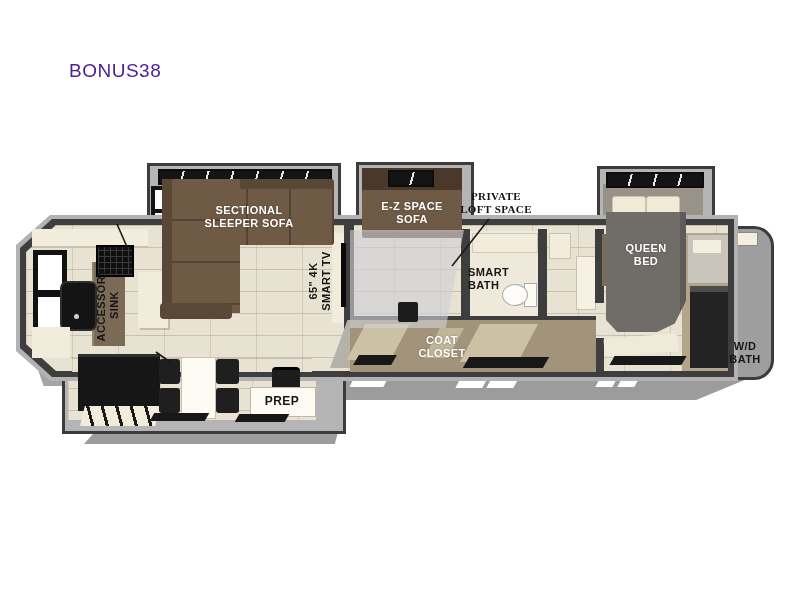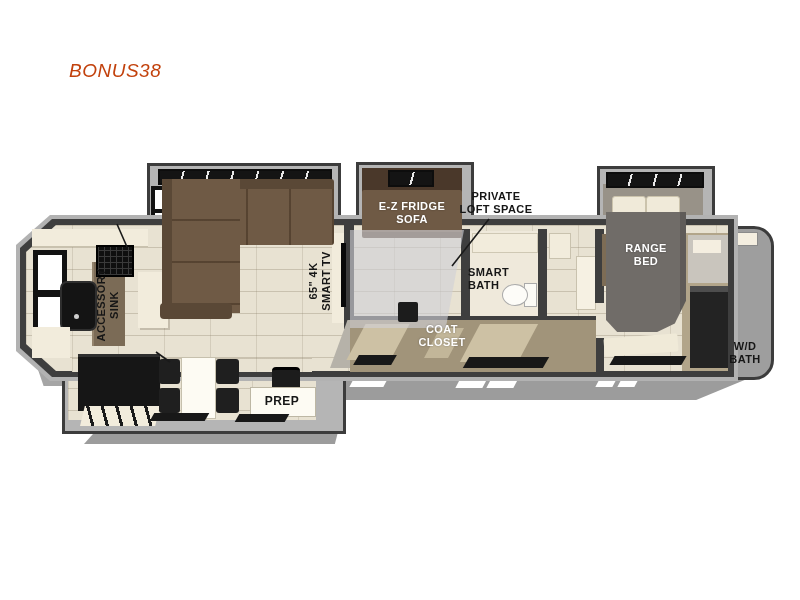--- a/index.html
+++ b/index.html
@@ -18,21 +18,21 @@
      border:2px solid #0d0d0d;}
   .mat{background:#181818;transform:skewX(-30deg);}
   .step{background:#ffffff;transform:skewX(-28deg);height:10px;}
   .cream{background:#f2ecdc;}
 </style>
 </head>
 <body>
 
 <div id="stage">
 
-  <div class="abs" style="left:69px;top:60px;font-size:19px;font-weight:500;color:#c2410c;letter-spacing:.5px;font-style:italic;">BONUS38</div>
+  <div class="abs" style="left:69px;top:60px;font-size:19px;font-weight:500;color:#4c1d95;letter-spacing:.5px;">BONUS38</div>
 
   <div class="abs" style="left:340px;top:372px;width:424px;height:28px;background:#9c9c9c;clip-path:polygon(0 0,100% 0,84% 100%,0 100%);z-index:1;"></div>
   <div class="abs" style="left:84px;top:424px;width:256px;height:20px;background:#9c9c9c;clip-path:polygon(7% 0,100% 0,98% 100%,0 100%);z-index:1;"></div>
   <div class="abs" style="left:34px;top:358px;width:32px;height:28px;background:#a5a5a5;clip-path:polygon(0 0,100% 40%,100% 100%,30% 100%);z-index:1;"></div>
   <div class="abs step" style="left:352px;top:377px;width:34px;z-index:2;"></div>
   <div class="abs step" style="left:458px;top:378px;width:27px;z-index:2;"></div>
   <div class="abs step" style="left:489px;top:378px;width:27px;z-index:2;"></div>
   <div class="abs step" style="left:598px;top:377px;width:17px;z-index:2;"></div>
   <div class="abs step" style="left:620px;top:377px;width:17px;z-index:2;"></div>
 
@@ -122,31 +122,33 @@
   <div class="abs" style="left:250px;top:387px;width:64px;height:28px;background:#fdfbf3;border:1px solid #bdb7a4;z-index:6;"></div>
   <div class="abs mat" style="left:152px;top:413px;width:55px;height:8px;z-index:6;"></div>
   <div class="abs mat" style="left:237px;top:414px;width:50px;height:8px;z-index:6;"></div>
 
   <svg class="abs" style="left:0;top:0;z-index:8;" width="800" height="600" viewBox="0 0 800 600">
     <line x1="117" y1="224" x2="127" y2="247" stroke="#1a1a1a" stroke-width="1.6"></line>
     <line x1="489" y1="219" x2="452" y2="266" stroke="#1a1a1a" stroke-width="1.6"></line>
     <line x1="156" y1="352" x2="170" y2="362" stroke="#1a1a1a" stroke-width="1.6"></line>
   </svg>
 
-  <div class="lbl lblw" style="left:362px;top:200px;width:100px;">E-Z FRIDGE
+  <div class="lbl lblw" style="left:179px;top:204px;width:140px;">SECTIONAL
+SLEEPER SOFA</div>
+  <div class="lbl lblw" style="left:362px;top:200px;width:100px;">E-Z SPACE
 SOFA</div>
-  <div class="lbl" style="left:436px;top:190px;width:120px;">PRIVATE
+  <div class="lbl" style="left:436px;top:190px;width:120px;font-family:Liberation Serif, serif;">PRIVATE
 LOFT SPACE</div>
   <div class="lbl" style="left:468px;top:266px;width:60px;text-align:left;">SMART
 BATH</div>
-  <div class="lbl lblw" style="left:606px;top:242px;width:80px;">RANGE
+  <div class="lbl lblw" style="left:606px;top:242px;width:80px;">QUEEN
 BED</div>
   <div class="lbl vert" style="left:286px;top:266px;width:72px;height:30px;">65" 4K
 SMART TV</div>
   <div class="lbl vert" style="left:69px;top:291px;width:80px;height:28px;">ACCESSORY
 SINK</div>
-  <div class="lbl lblw" style="left:402px;top:323px;width:80px;">COAT
+  <div class="lbl lblw" style="left:402px;top:334px;width:80px;">COAT
 CLOSET</div>
   <div class="lbl" style="left:252px;top:394px;width:60px;font-size:12px;">PREP</div>
   <div class="lbl" style="left:720px;top:340px;width:50px;">W/D
 BATH</div>
 
 </div>
 
 </body></html>

